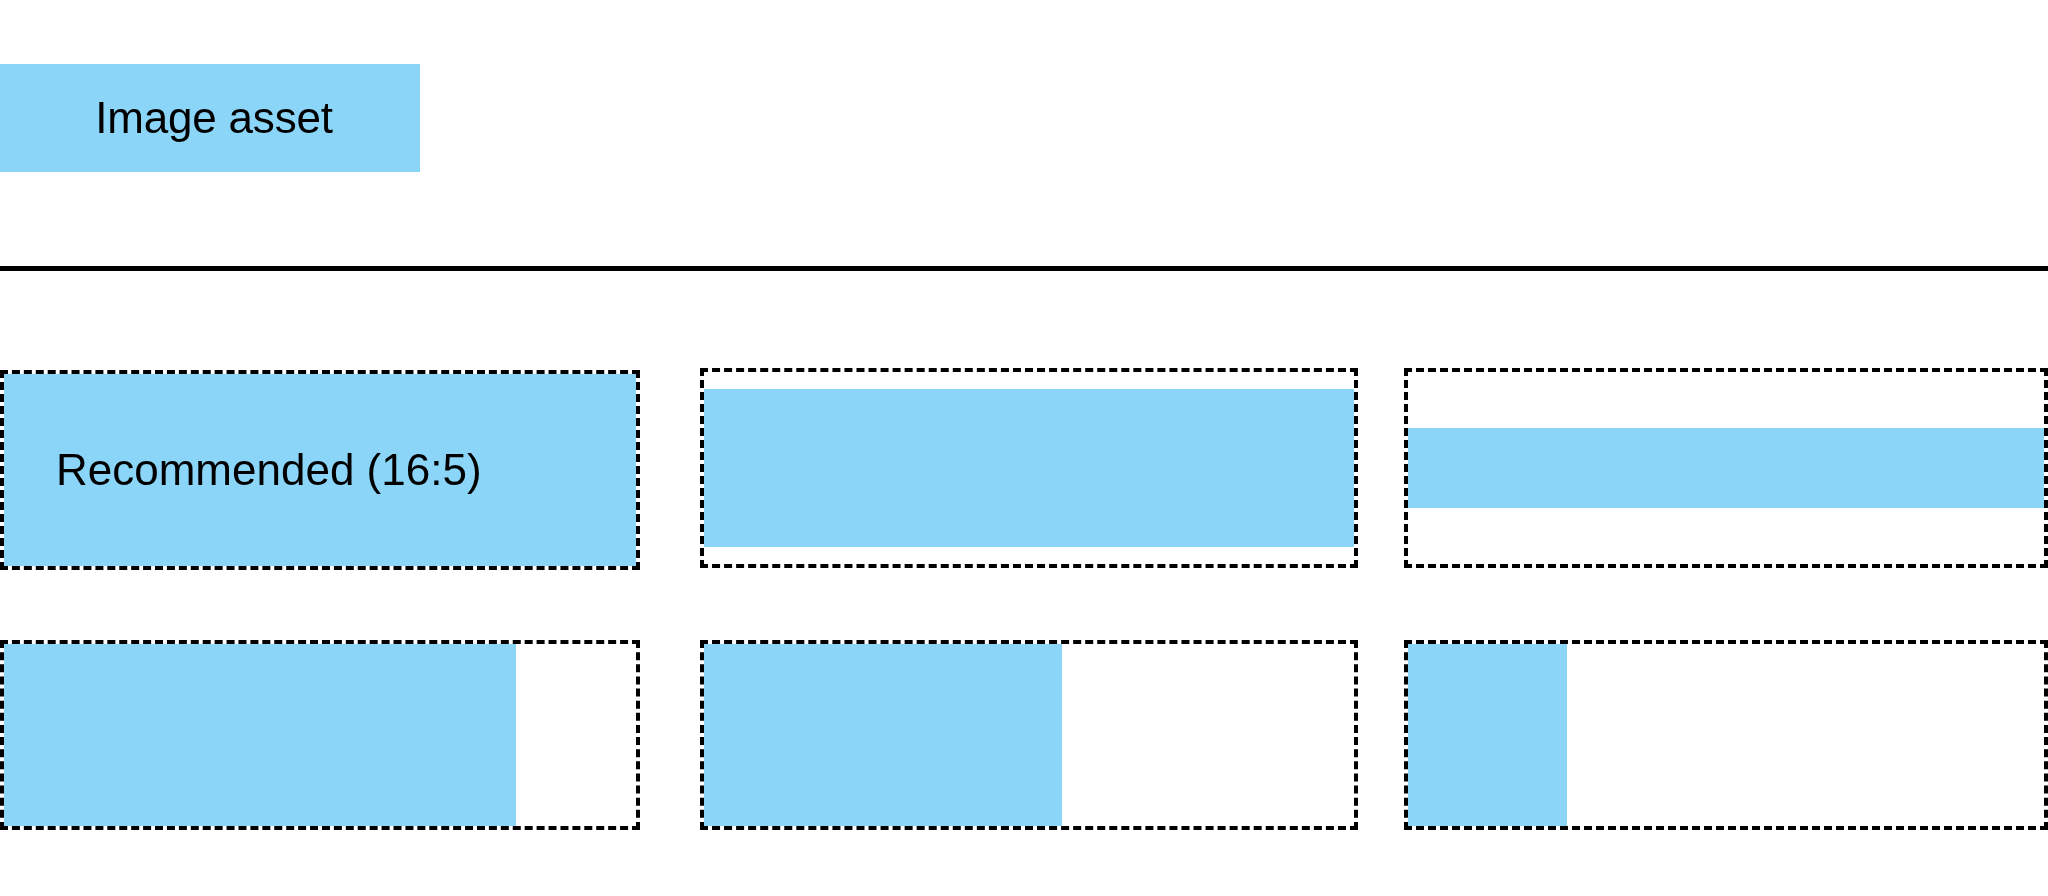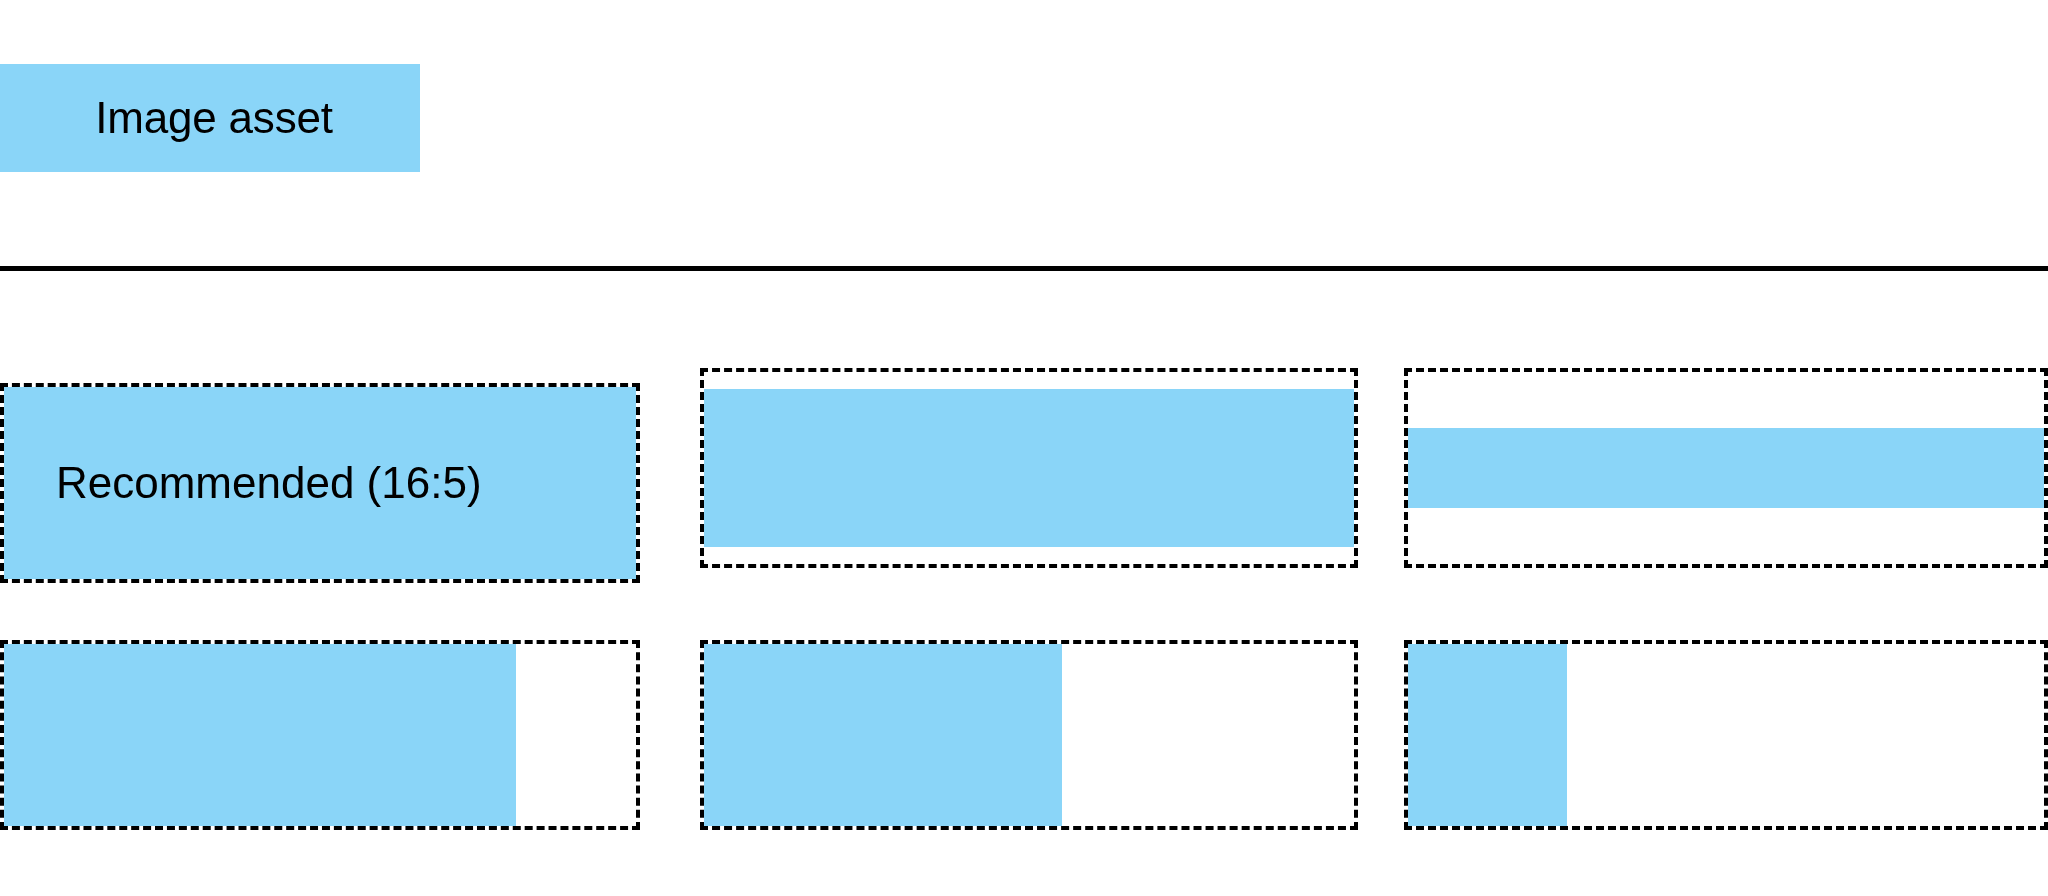--- a/index.html
+++ b/index.html
@@ -100,21 +100,21 @@
     left: 52px;
     top: 50%;
     transform: translateY(-50%);
     font-size: 44px;
     line-height: 1;
     white-space: nowrap;
     color: #000000;
   }
 
   
-  #cell-r1c1 { left: 0px;    top: 116px; width: 640px; height: 200px; }
+  #cell-r1c1 { left: 0px;    top: 103px; width: 640px; height: 200px; }
   #cell-r1c2 { left: 700px;  top: 101px; width: 658px; height: 200px; }
   #cell-r1c3 { left: 1404px; top: 101px; width: 644px; height: 200px; }
 
   
   #cell-r2c1 { left: 0px;    top: 373px; width: 640px; height: 190px; }
   #cell-r2c2 { left: 700px;  top: 373px; width: 658px; height: 190px; }
   #cell-r2c3 { left: 1404px; top: 373px; width: 644px; height: 190px; }
 </style>
 </head>
 <body>

